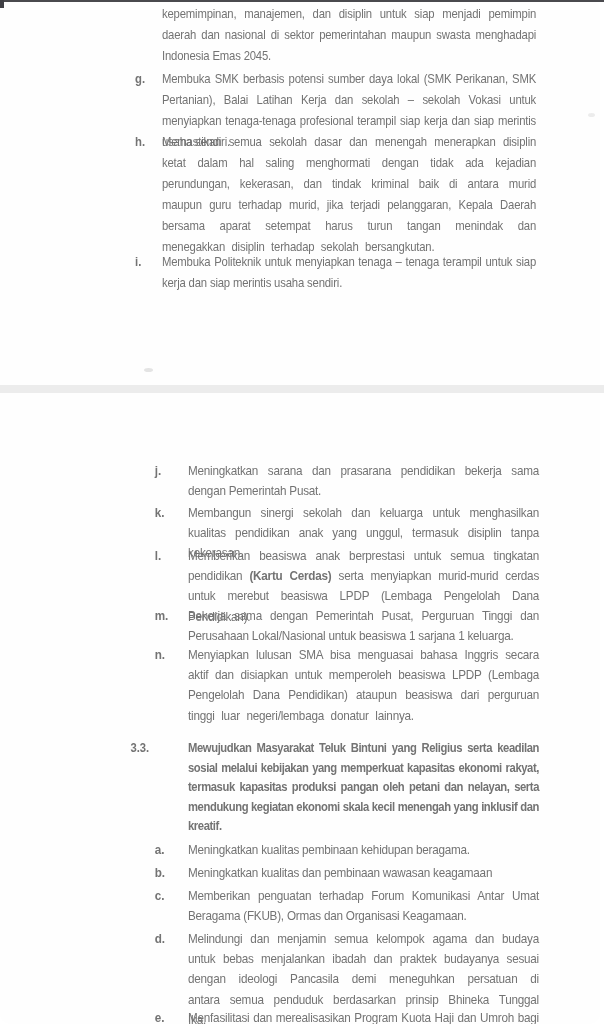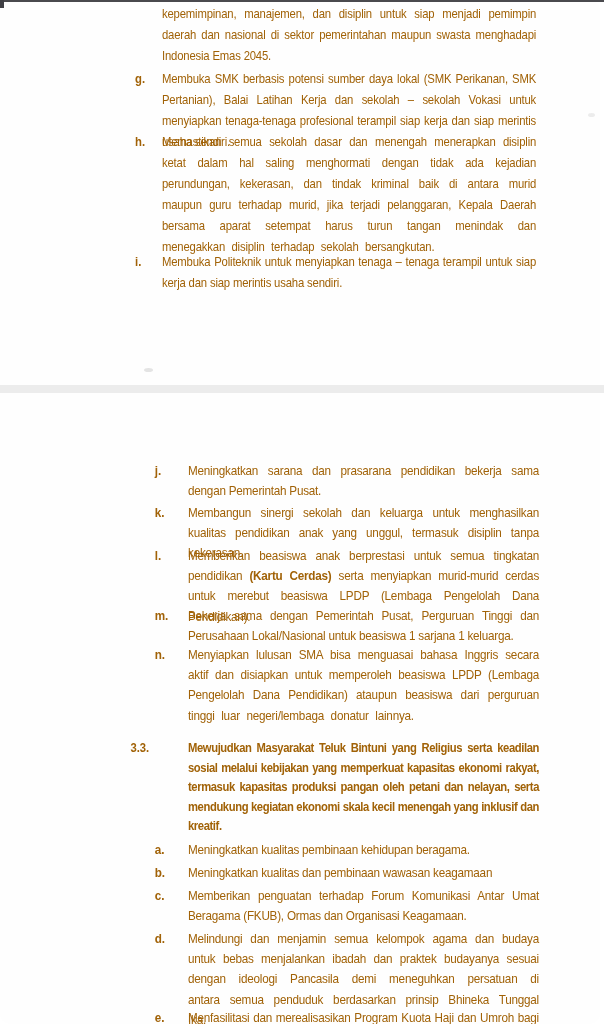--- a/index.html
+++ b/index.html
@@ -3,21 +3,21 @@
 <meta charset="utf-8">
 <style>
   html, body { margin: 0; padding: 0; }
   body {
     width: 604px; height: 1024px; overflow: hidden;
     background: #ffffff;
     font-family: "Liberation Sans", sans-serif;
   }
   .sheet {
     position: relative; width: 600px; height: 1024px;
-    background: #fefefe; color: #a16207; border-radius: 10px;
+    background: #fefefe; color: #737373; border-radius: 10px;
   }
   .top-edge {
     position: absolute; top: 0; left: 0; width: 604px; height: 2px;
     background: #4a4a4e;
   }
   .corner-mark {
     position: absolute; top: 0; left: 0; width: 4px; height: 8px;
     background: #3f3f44;
   }
   .page-separator {

